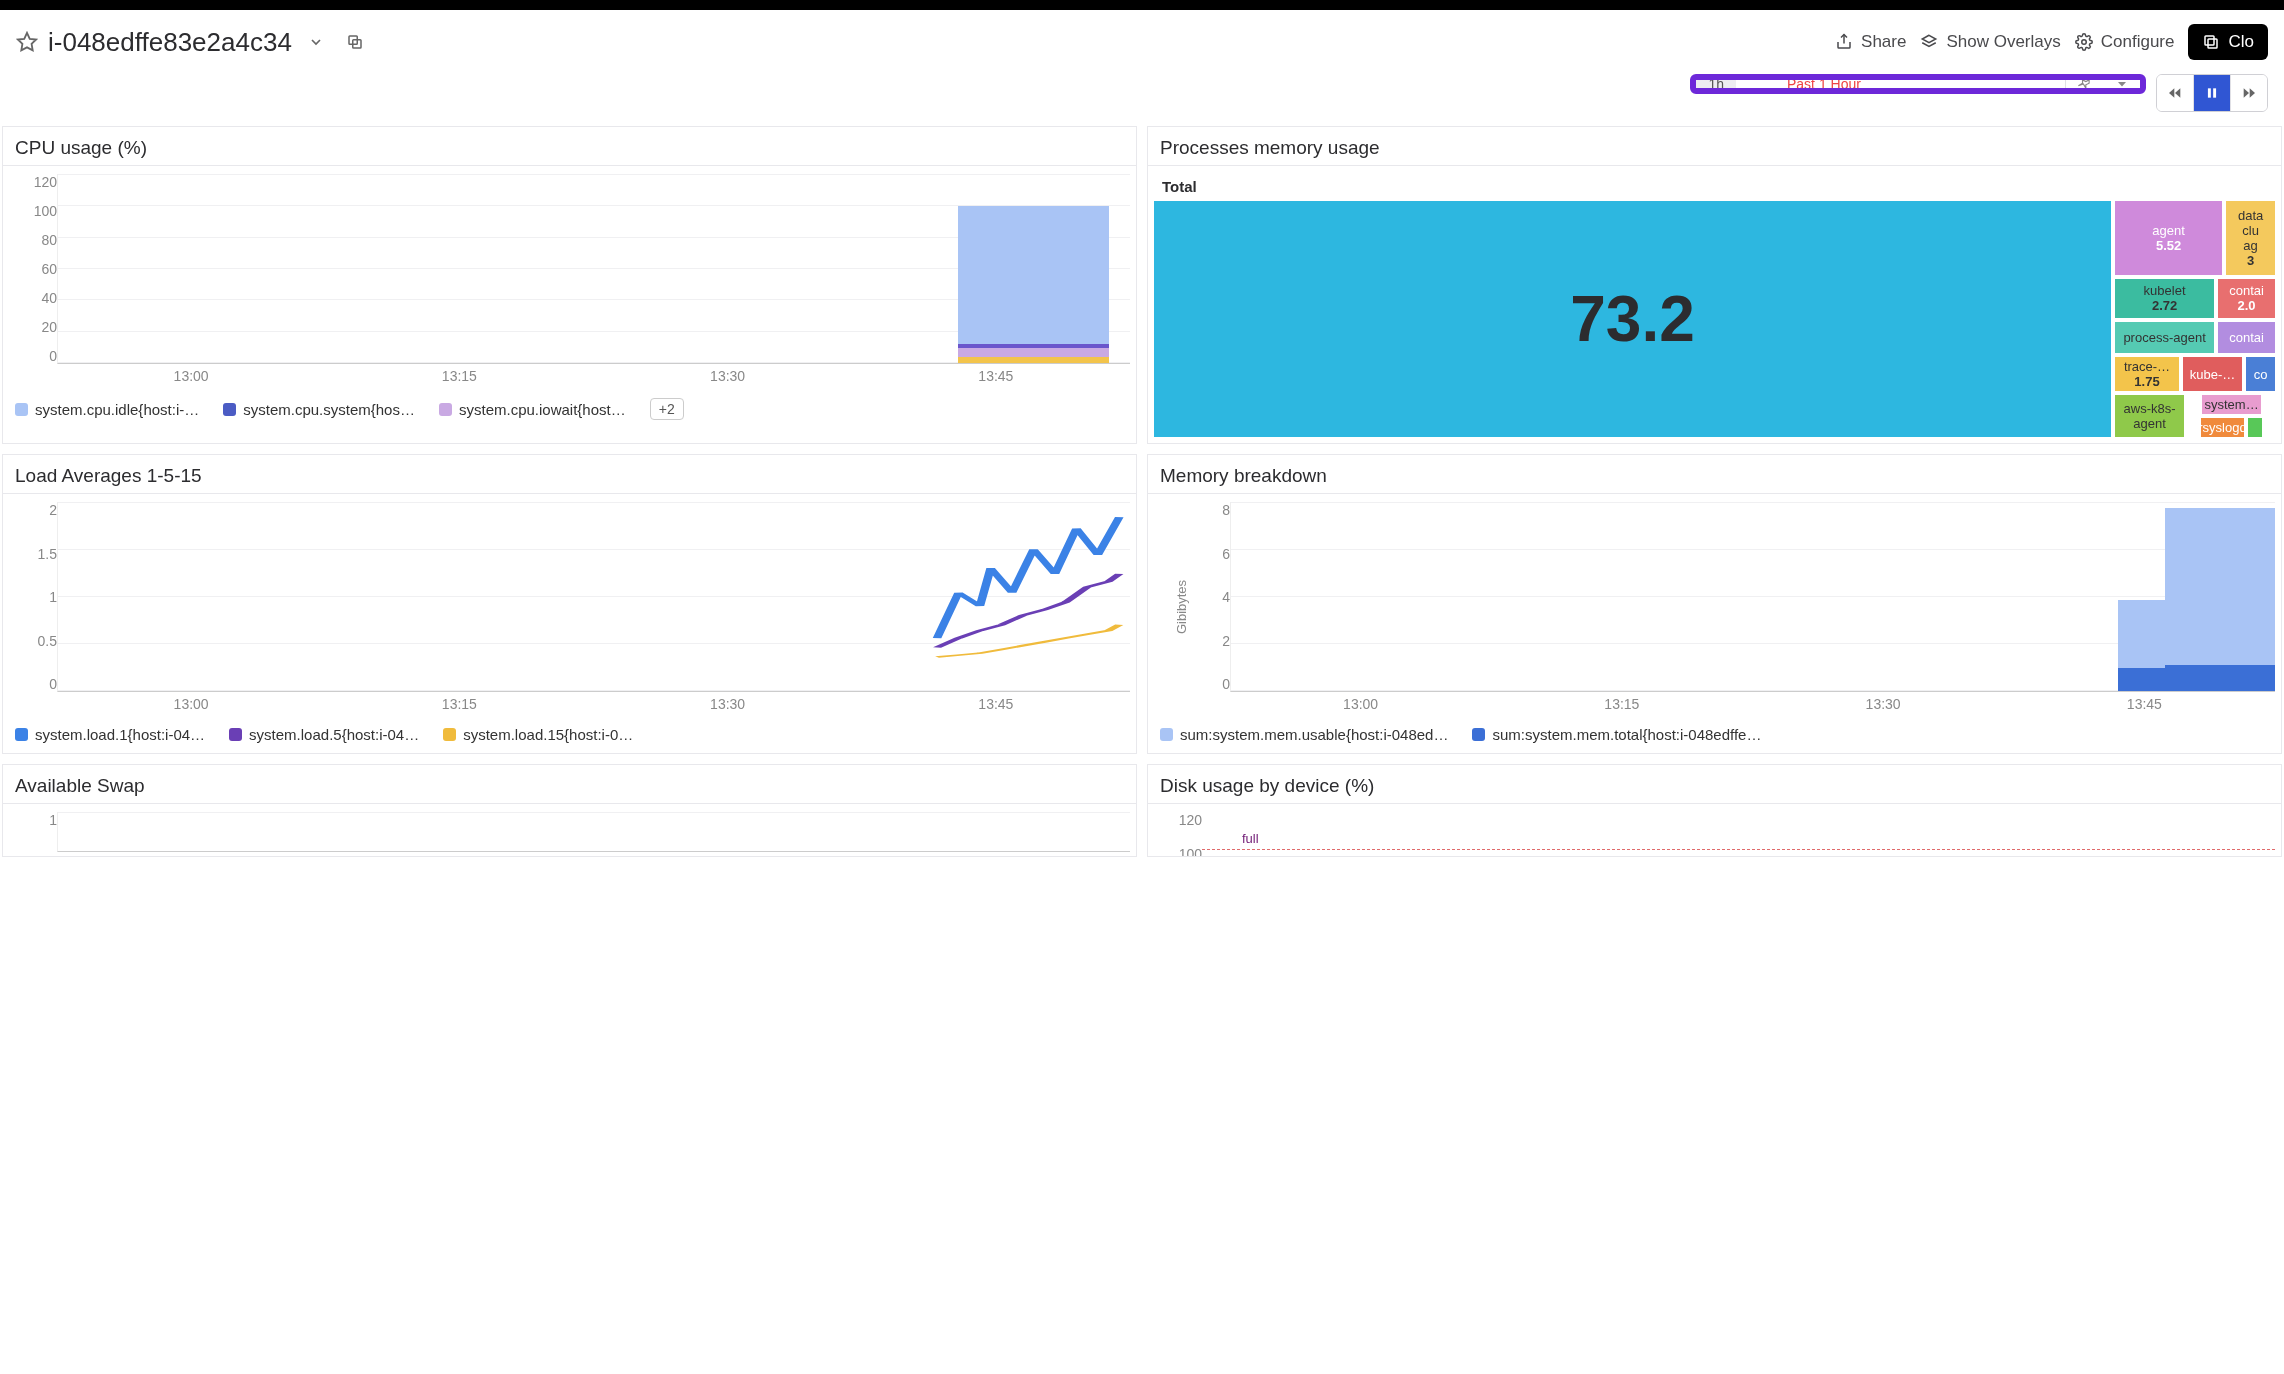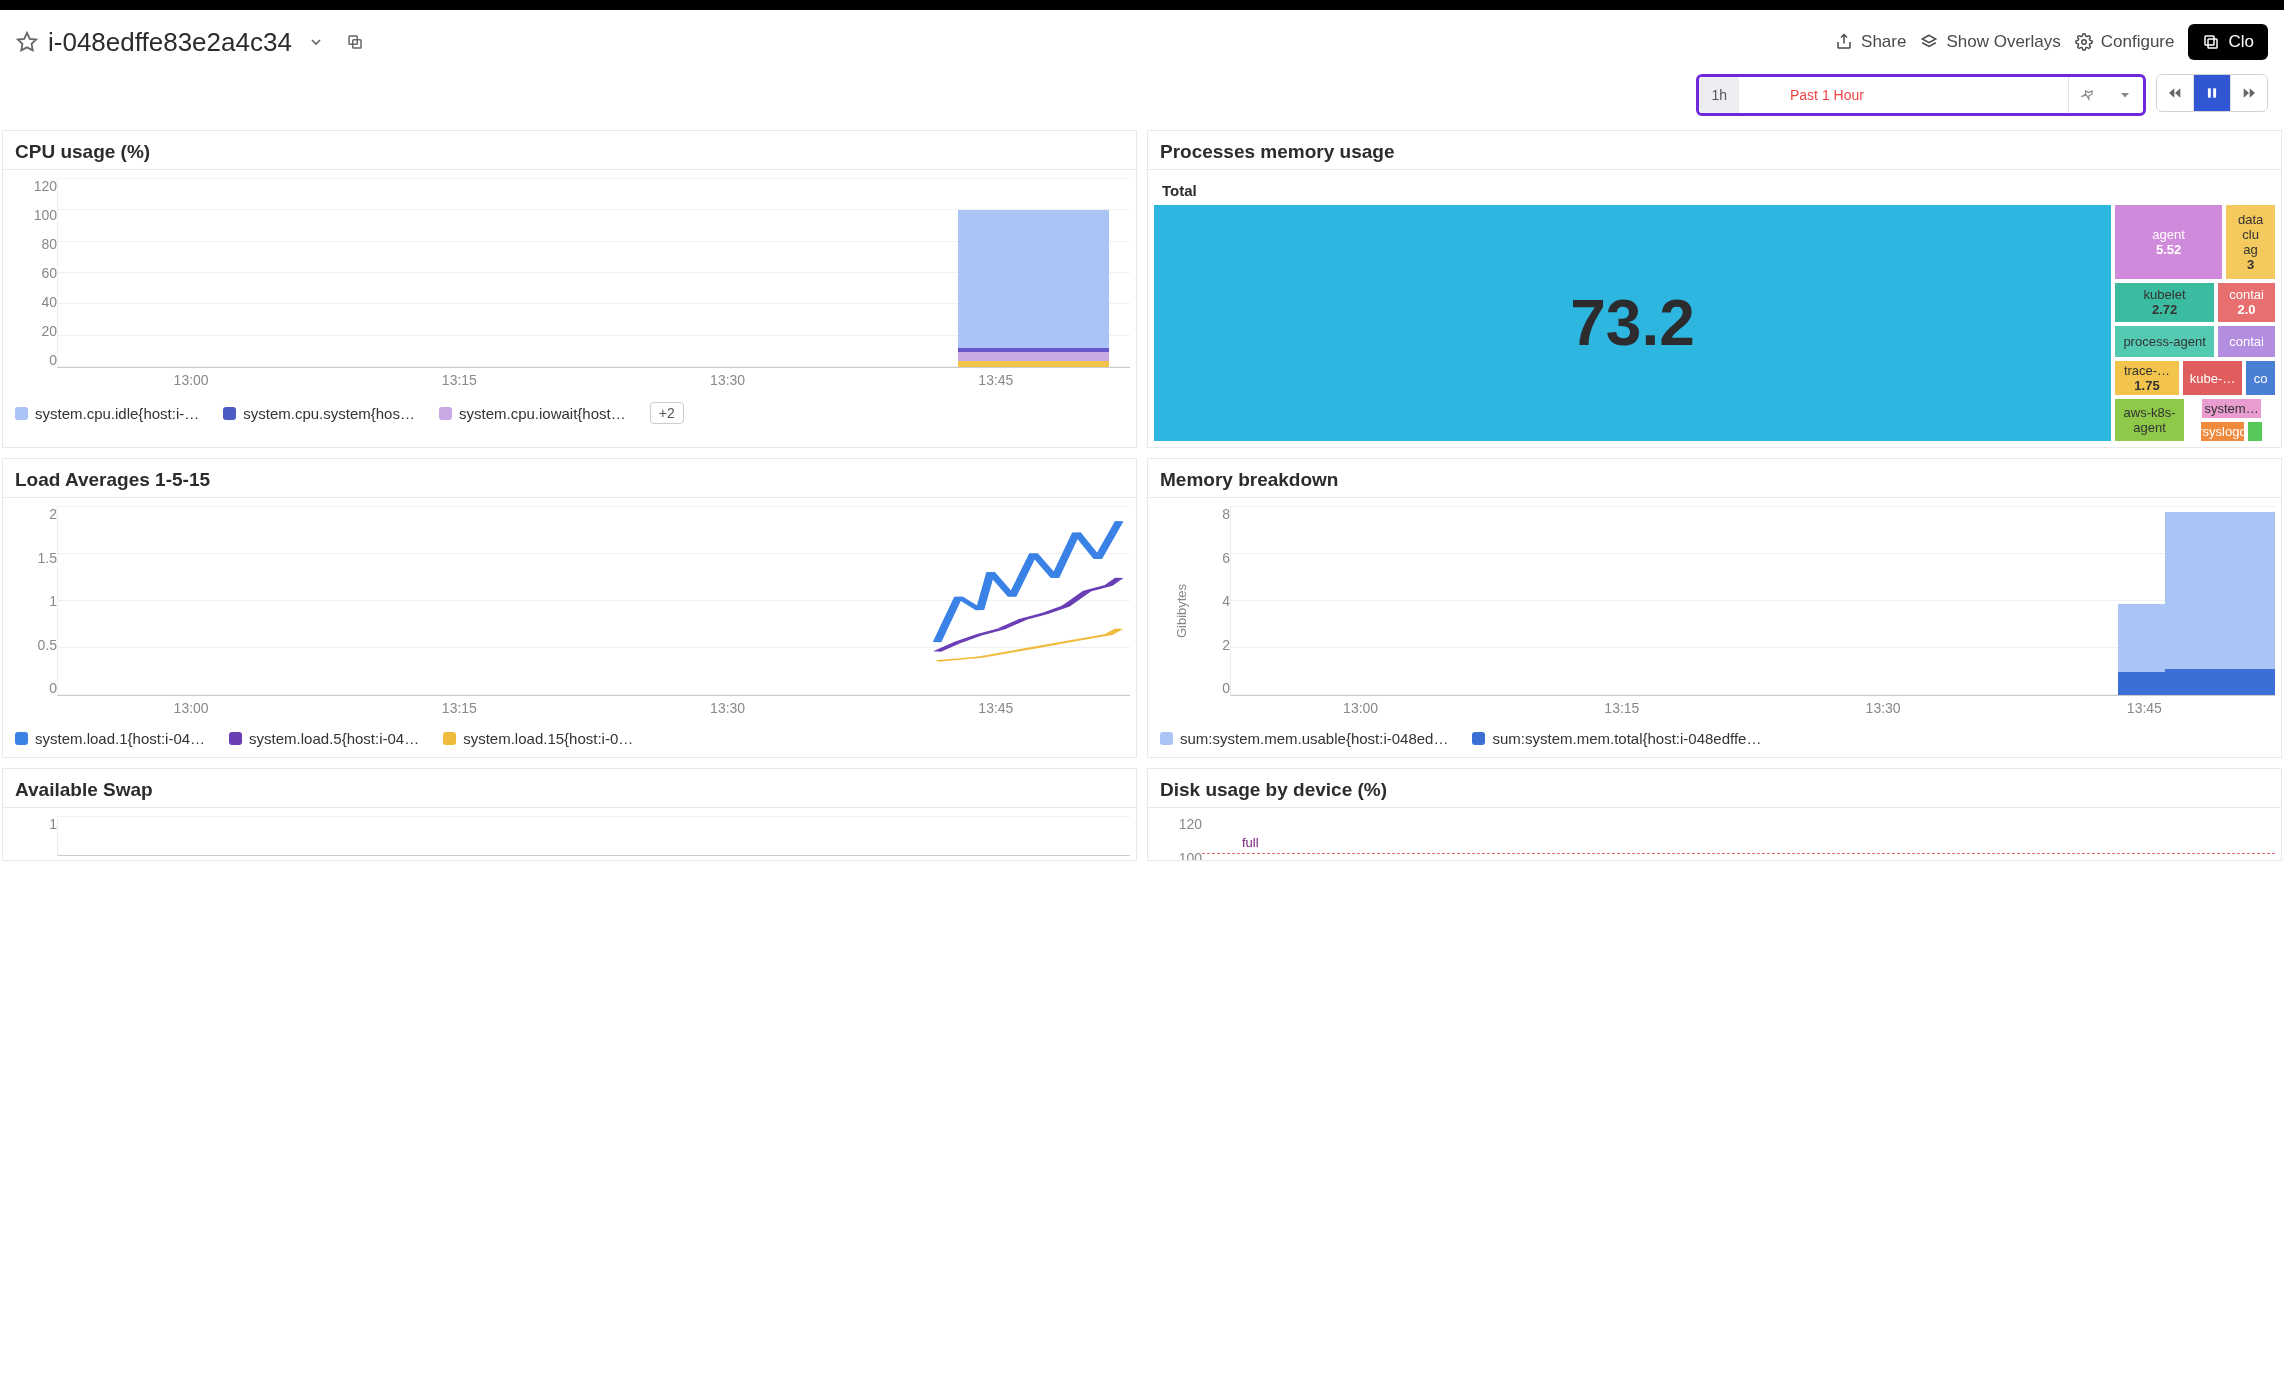--- a/index.html
+++ b/index.html
@@ -12,34 +12,34 @@
 .page-title { font-size: 26px; font-weight: 500; color: #2c2c2f; }
 .chev-icon { width: 16px; height: 16px; color: #666; margin-left: 6px; }
 .copy-icon { width: 18px; height: 18px; color: #666; margin-left: 12px; }
 .header-right { margin-left: auto; display: flex; align-items: center; gap: 14px; }
 .hdr-btn { display: inline-flex; align-items: center; gap: 8px; color: #4a4a4d; font-size: 17px; cursor: pointer; background: none; border: none; }
 .hdr-btn svg { width: 18px; height: 18px; }
 .btn-primary { background: #000000; color: #fff; padding: 8px 14px; border-radius: 6px; display: inline-flex; align-items: center; gap: 8px; font-size: 17px; border: none; cursor: pointer; }
 .btn-primary svg { width: 18px; height: 18px; }
 
 .header-row2 { display: flex; justify-content: flex-end; padding: 4px 16px 14px 16px; gap: 10px; }
-.time-picker { display: flex; align-items: center; border: 3px solid #6d28d9; border-radius: 6px; height: 42px; overflow: hidden; }
+.time-picker { display: flex; align-items: center; border: 6px solid #6d28d9; border-radius: 6px; height: 20px; overflow: hidden; }
 .time-picker .tp-seg { display: flex; align-items: center; padding: 0 12px; height: 100%; }
 .tp-quick { background: #ededf1; font-weight: 500; color: #555; }
 .tp-label { min-width: 290px; color: #ef4444; margin-left: 39px; }
 .tp-pin { border-left: 1px solid #e0e0e5; color: #888; }
 .tp-chev { color: #888; padding: 0 10px; }
 .time-nav { display: flex; border: 1px solid #d0d0d5; border-radius: 6px; height: 38px; overflow: hidden; align-items: stretch; }
 .tn-btn { display: flex; align-items: center; justify-content: center; width: 36px; background: #fff; border: none; color: #666; cursor: pointer; }
 .tn-btn.active { background: #3056d3; color: #fff; }
 .tn-sep { width: 1px; background: #e0e0e5; }
 
 .grid { display: grid; grid-template-columns: 1fr 1fr; gap: 10px; padding: 0 2px; }
 .card { background: #fff; border: 1px solid #e8e8ec; }
-.card-title { font-size: 19px; font-weight: 700; padding: 10px 12px 6px 12px; border-bottom: 1px solid #e8e8ec; color: #2c2c2f; }
+.card-title { font-size: 19px; font-weight: 400; padding: 10px 12px 6px 12px; border-bottom: 1px solid #e8e8ec; color: #2c2c2f; }
 .card-body { padding: 8px 6px 6px 6px; position: relative; }
 .chart-legend { display: flex; flex-wrap: wrap; gap: 24px; padding: 8px 12px 10px 12px; align-items: center; font-size: 15px; color: #333; }
 .leg-item { display: inline-flex; align-items: center; gap: 7px; }
 .leg-sw { width: 13px; height: 13px; border-radius: 3px; display: inline-block; }
 .leg-more { border: 1px solid #ccc; border-radius: 4px; padding: 2px 8px; font-size: 14px; color: #555; }
 
 .plot { position: relative; }
 .y-ticks { position: absolute; left: 0; top: 0; bottom: 20px; width: 48px; display: flex; flex-direction: column; justify-content: space-between; align-items: flex-end; color: #888; font-size: 14px; }
 .x-ticks { display: flex; justify-content: space-around; padding-left: 48px; padding-top: 4px; color: #888; font-size: 14px; }
 .plot-area { margin-left: 48px; height: 190px; position: relative; border-bottom: 1px solid #ccc; border-left: 1px solid #eee; }

